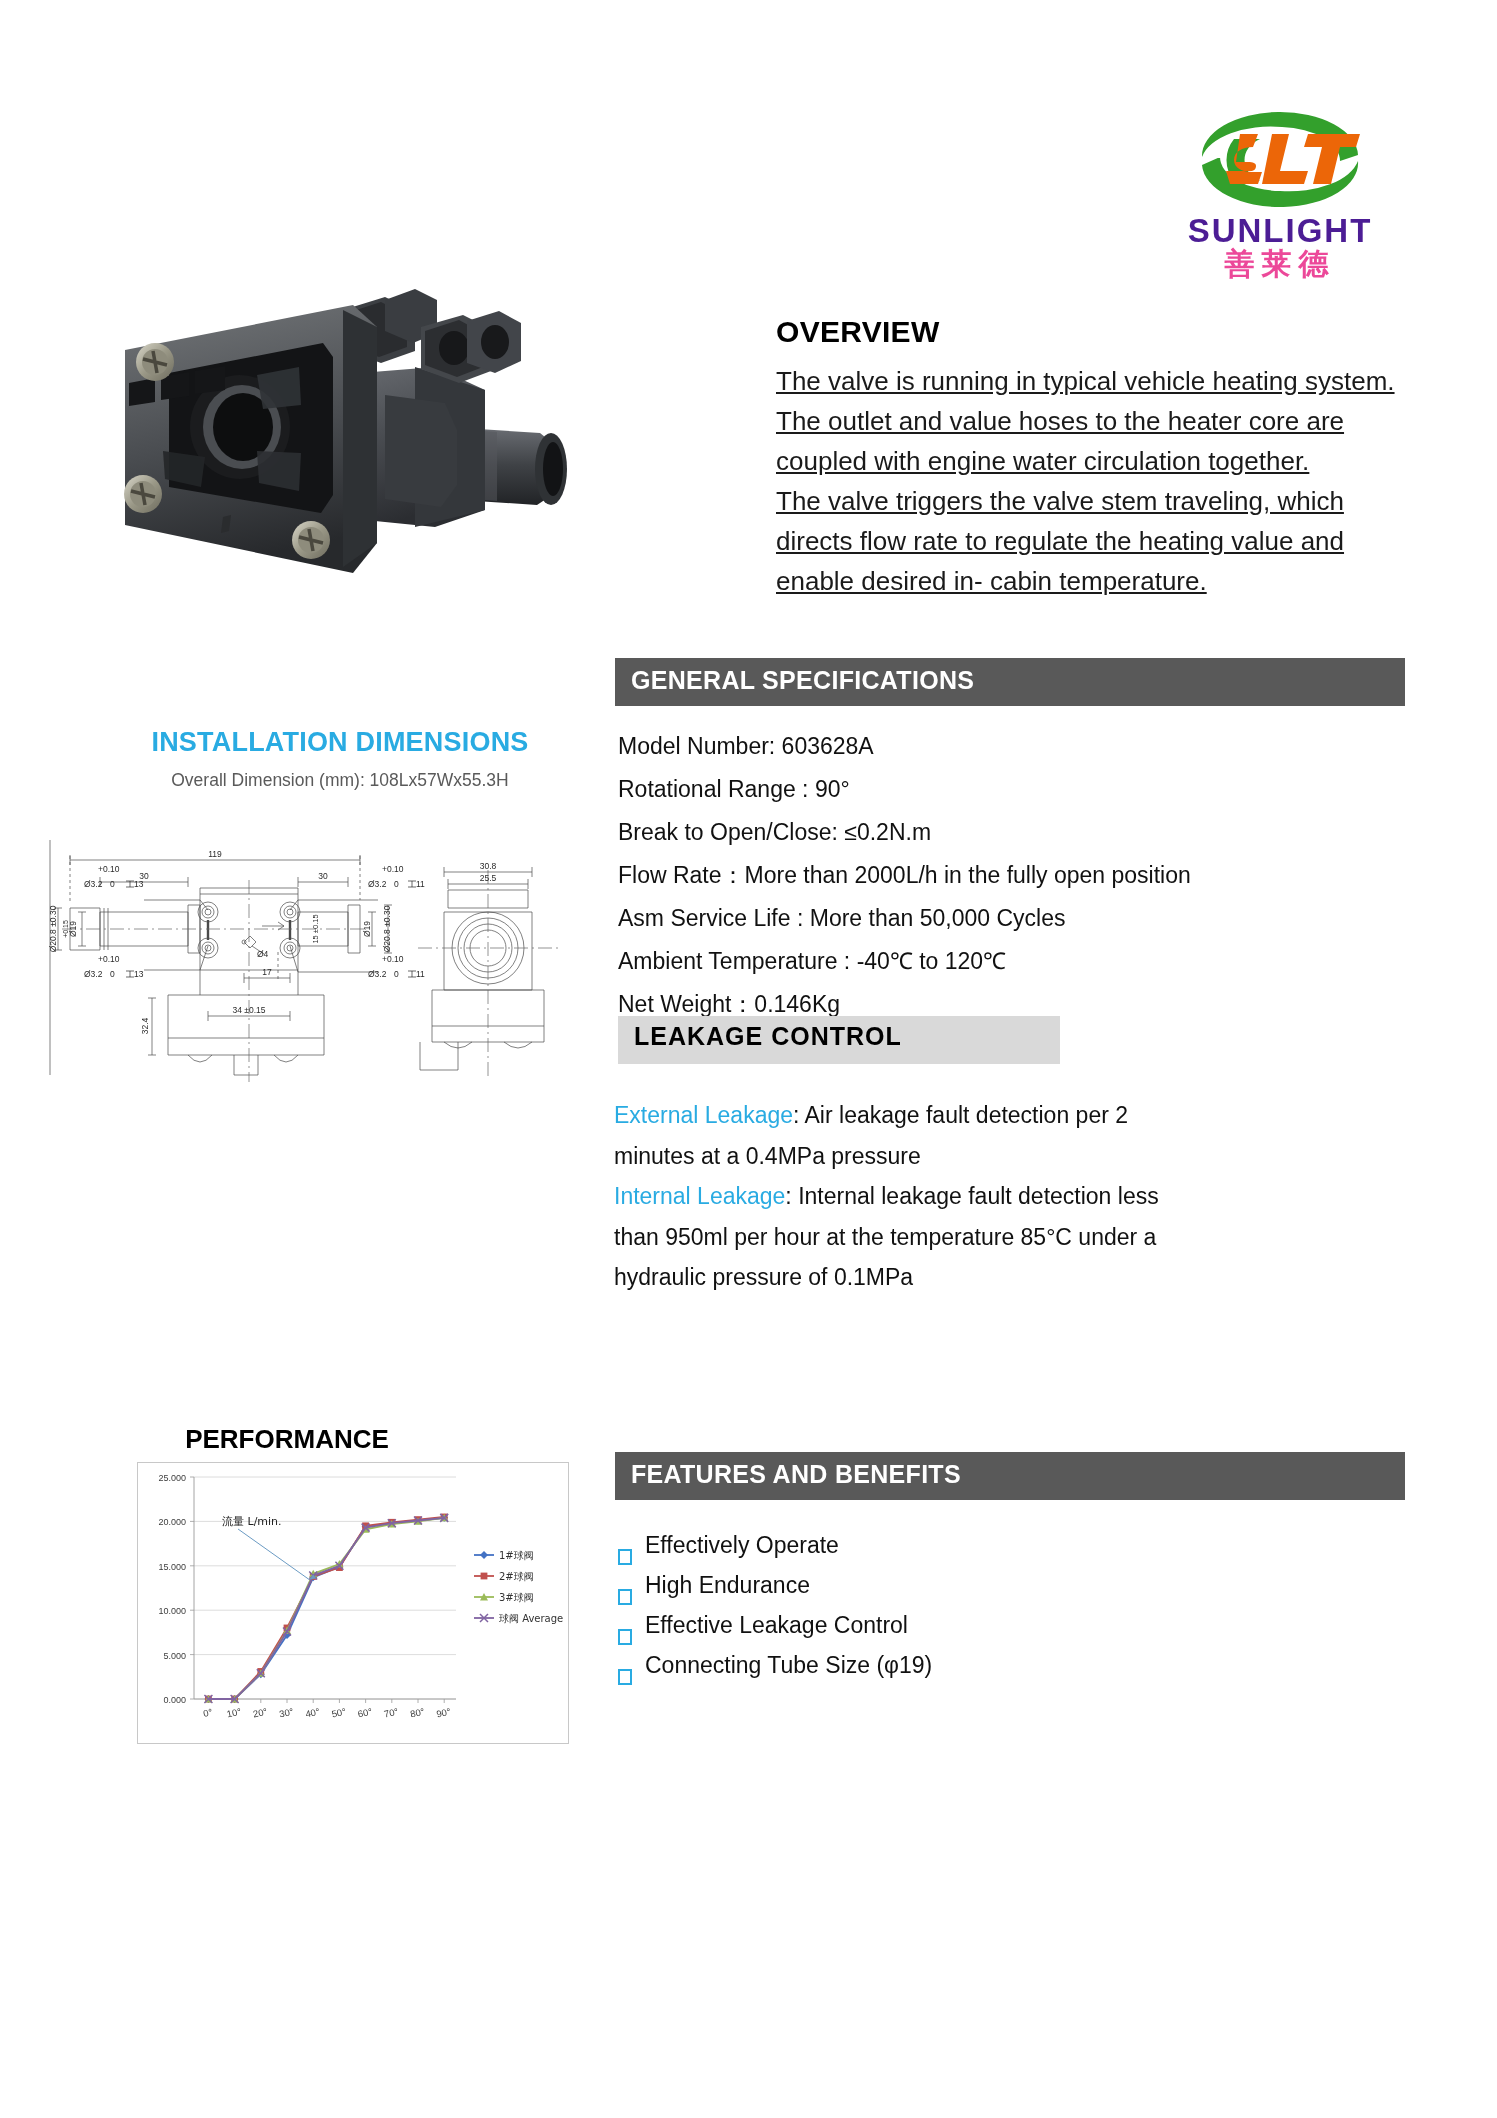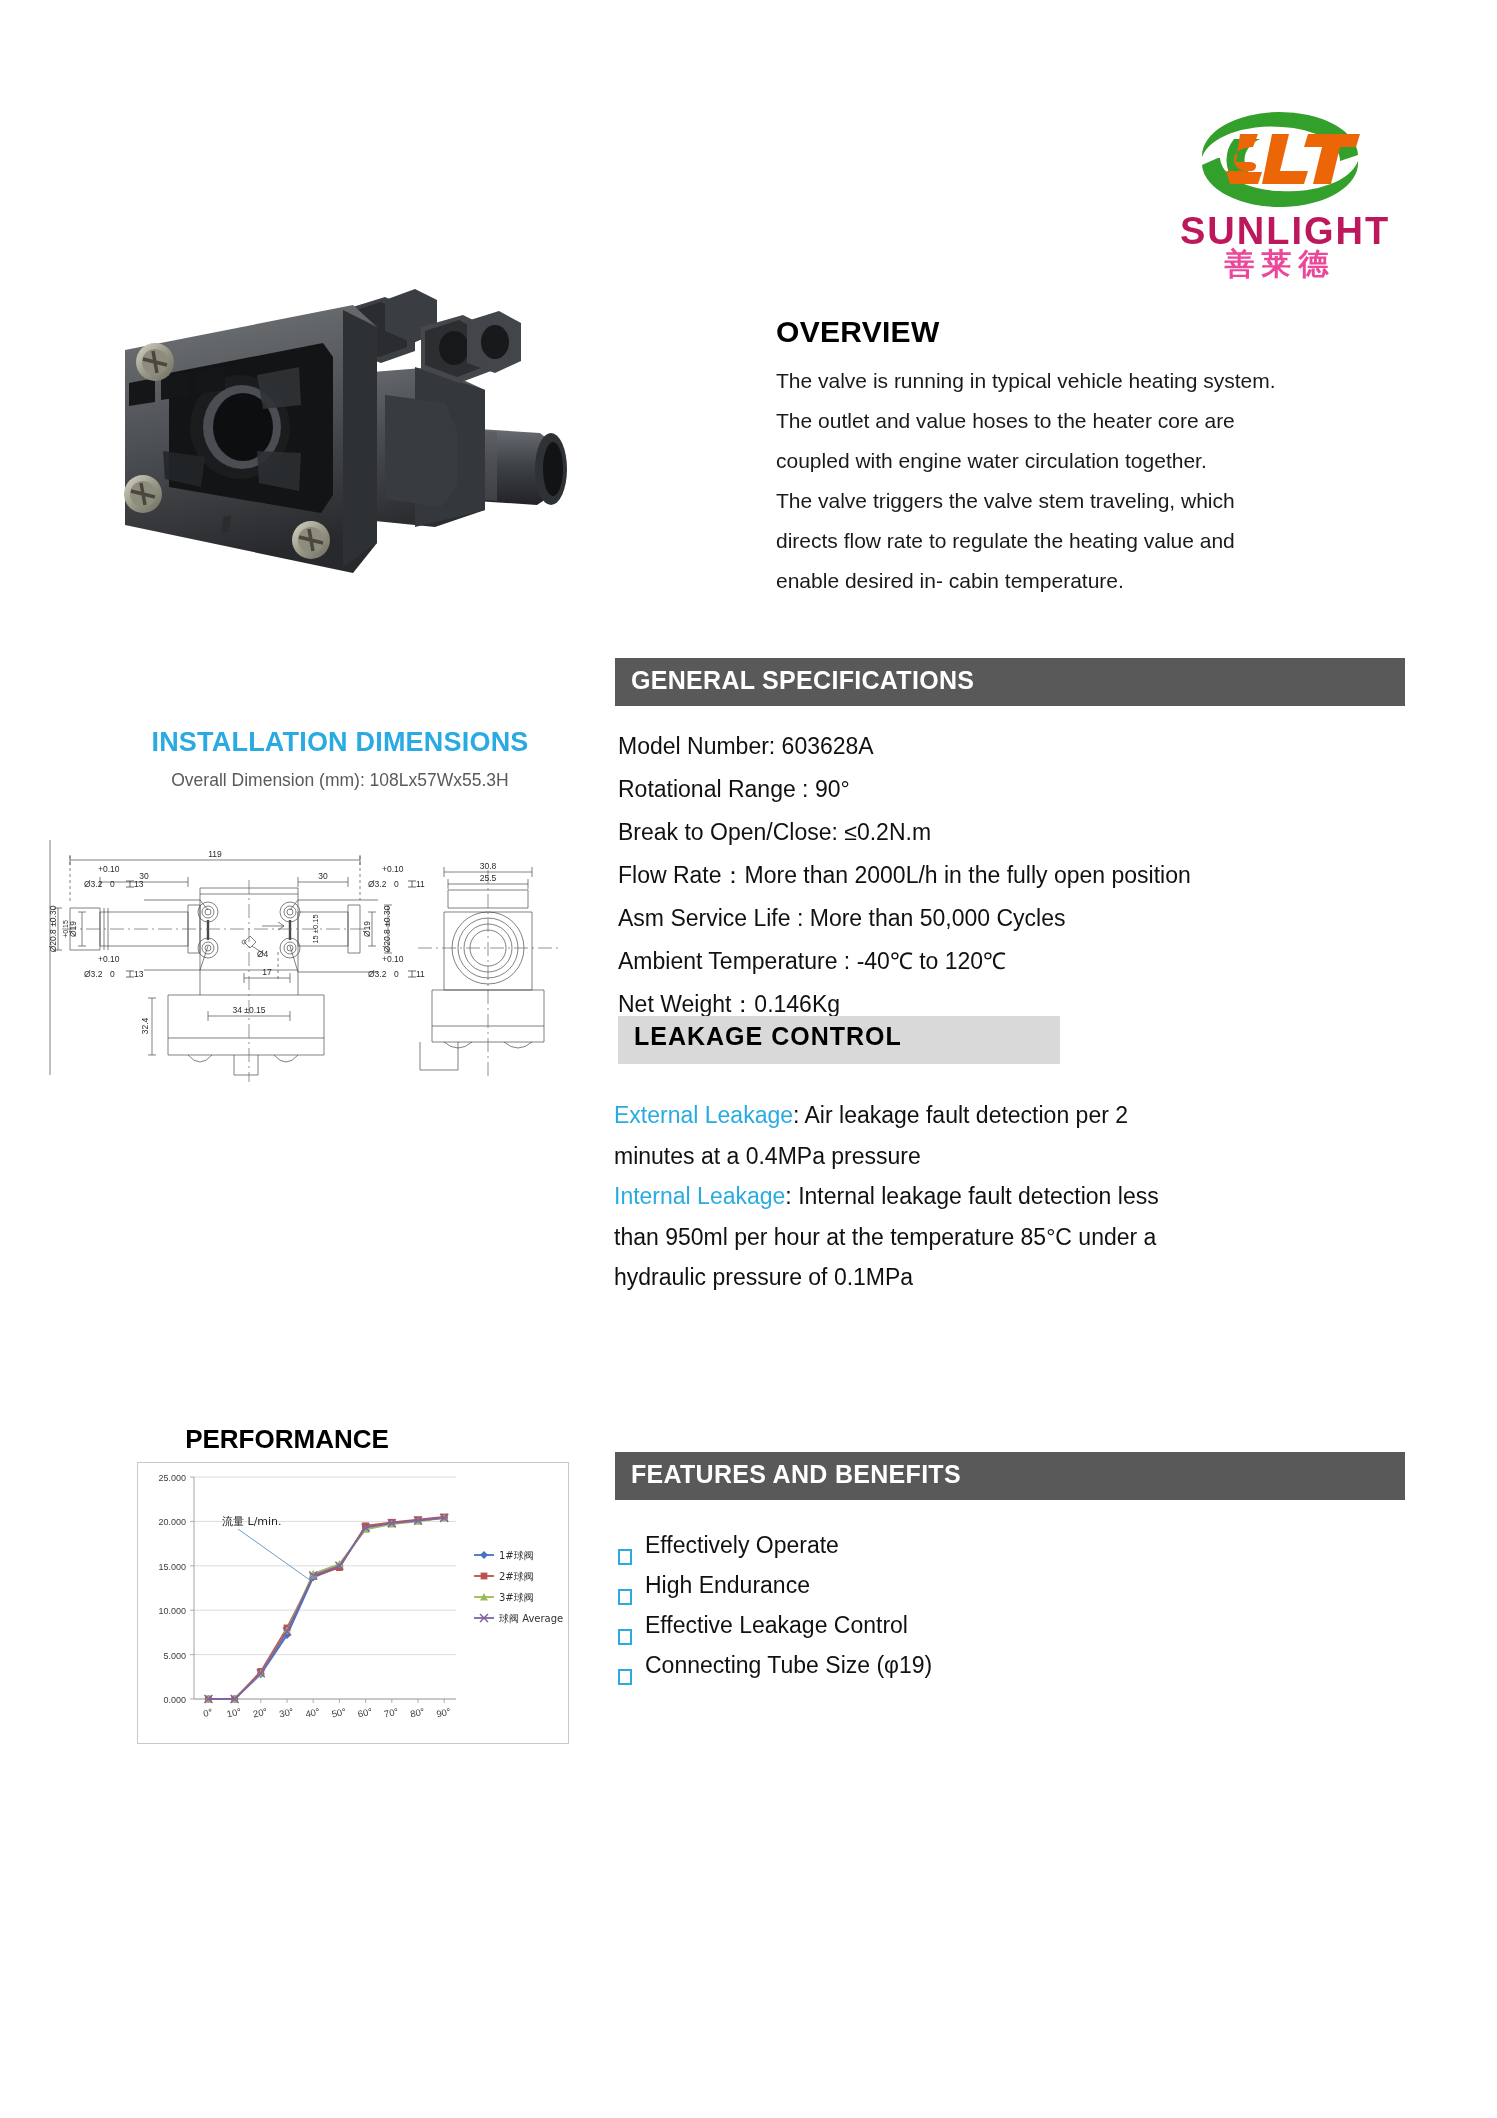--- a/index.html
+++ b/index.html
@@ -9,40 +9,40 @@
     background: #ffffff;
     font-family: "Liberation Sans", sans-serif;
     overflow: hidden;
   }
   .page { position: relative; width: 1497px; height: 2118px; background:#fff; }
 
   
   .logo-wrap { position: absolute; left: 1180px; top: 105px; width: 200px; height: 190px; }
   .logo-mark { position:relative; width:180px; height:108px; margin:0 auto; }
   .logo-word {
-    text-align:center; font-weight:bold; color:#be185d;
+    text-align:center; font-weight:bold; color:#4c1d95;
     font-family:"Liberation Sans", sans-serif; letter-spacing:2px;
-    font-size:38px; line-height:32px; margin-top:2px;
+    font-size:33px; line-height:32px; margin-top:2px;
   }
   .logo-cn {
     text-align:center; font-weight:bold; color:#ec4899;
     font-family:"DejaVu Sans", sans-serif; letter-spacing:7px;
     font-size:30px; line-height:34px;
   }
 
   
   .photo { position:absolute; left:85px; top:255px; width:565px; height:340px; }
 
   
   .overview { position:absolute; left:776px; top:315px; width:660px; }
   .overview h2 {
     font-size:30px; font-weight:bold; color:#000; letter-spacing:0.3px;
     margin-bottom:12px;
   }
-  .overview p { font-size:21px; color:#1a1a1a; line-height:40px; }
+  .overview p { font-size:26px; color:#1a1a1a; line-height:40px;text-decoration:underline; }
 
   
   .bar-dark {
     position:absolute; background:#595959; color:#ffffff;
     font-size:25px; font-weight:bold; letter-spacing:0.3px;
     padding:8px 0 12px 16px; display:flex; align-items:center;
   }
   .bar-light {
     position:absolute; background:#d9d9d9; color:#000000;
     font-size:25px; font-weight:bold; letter-spacing:1px;

